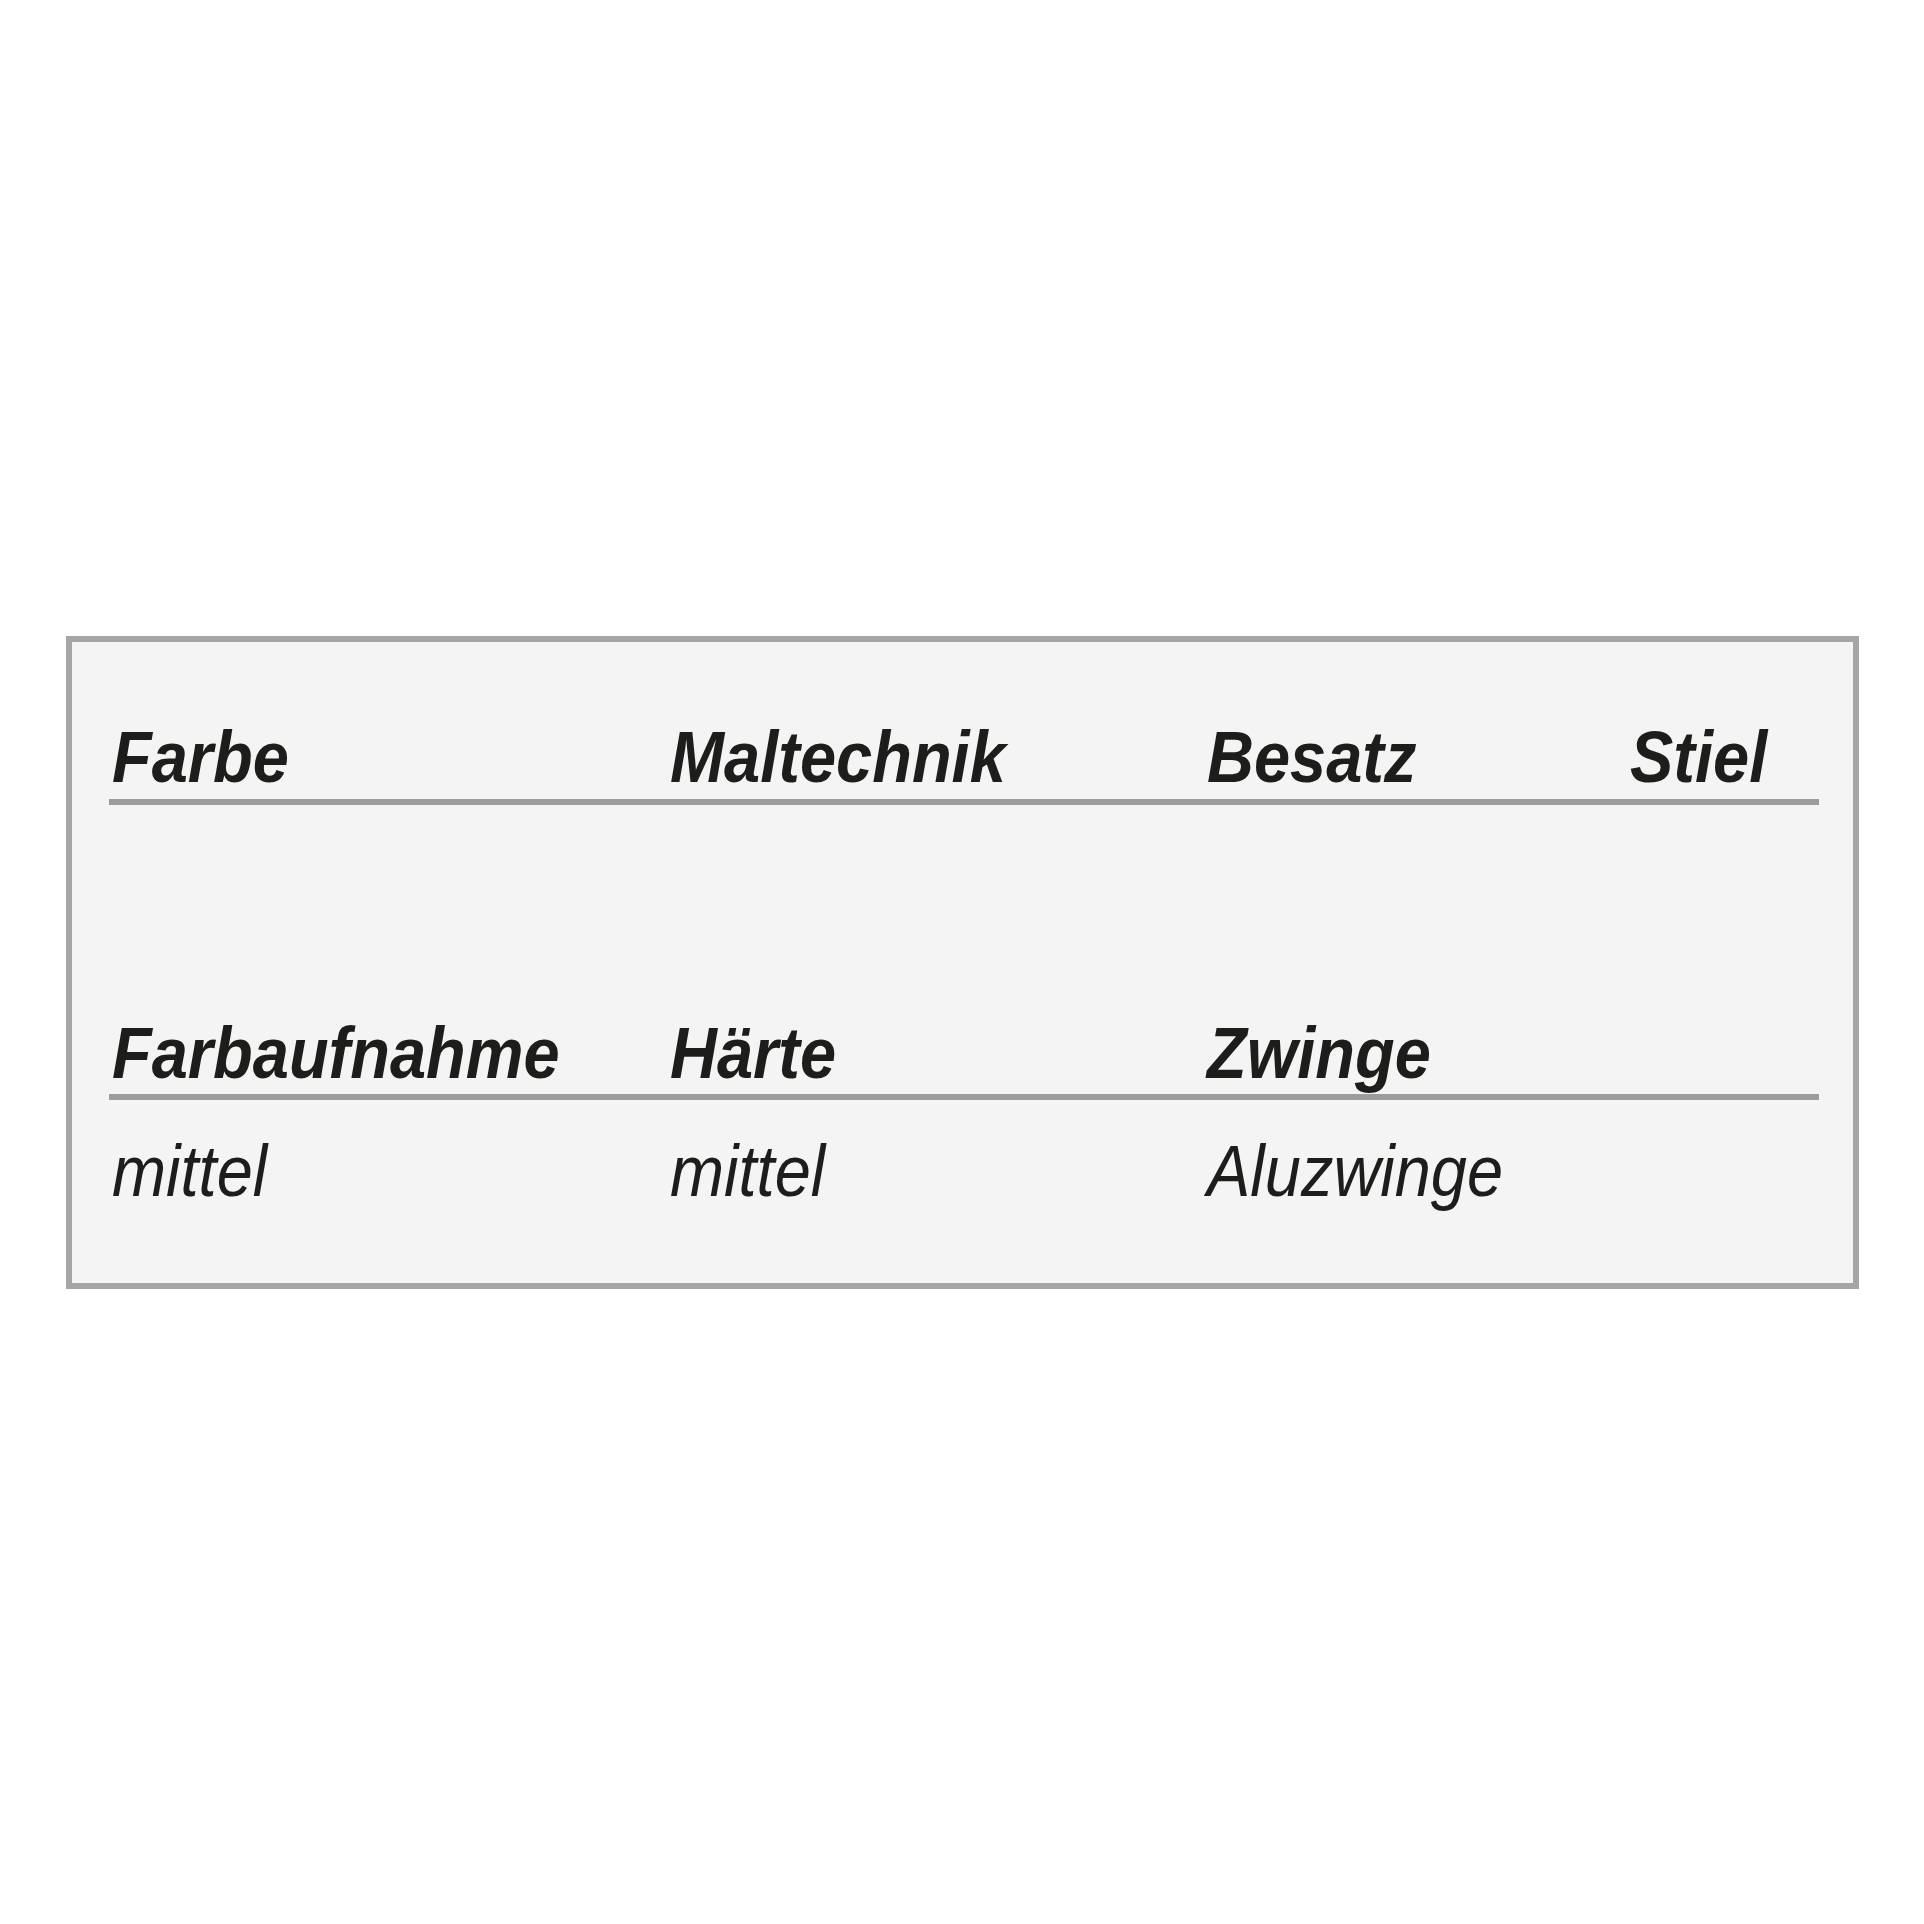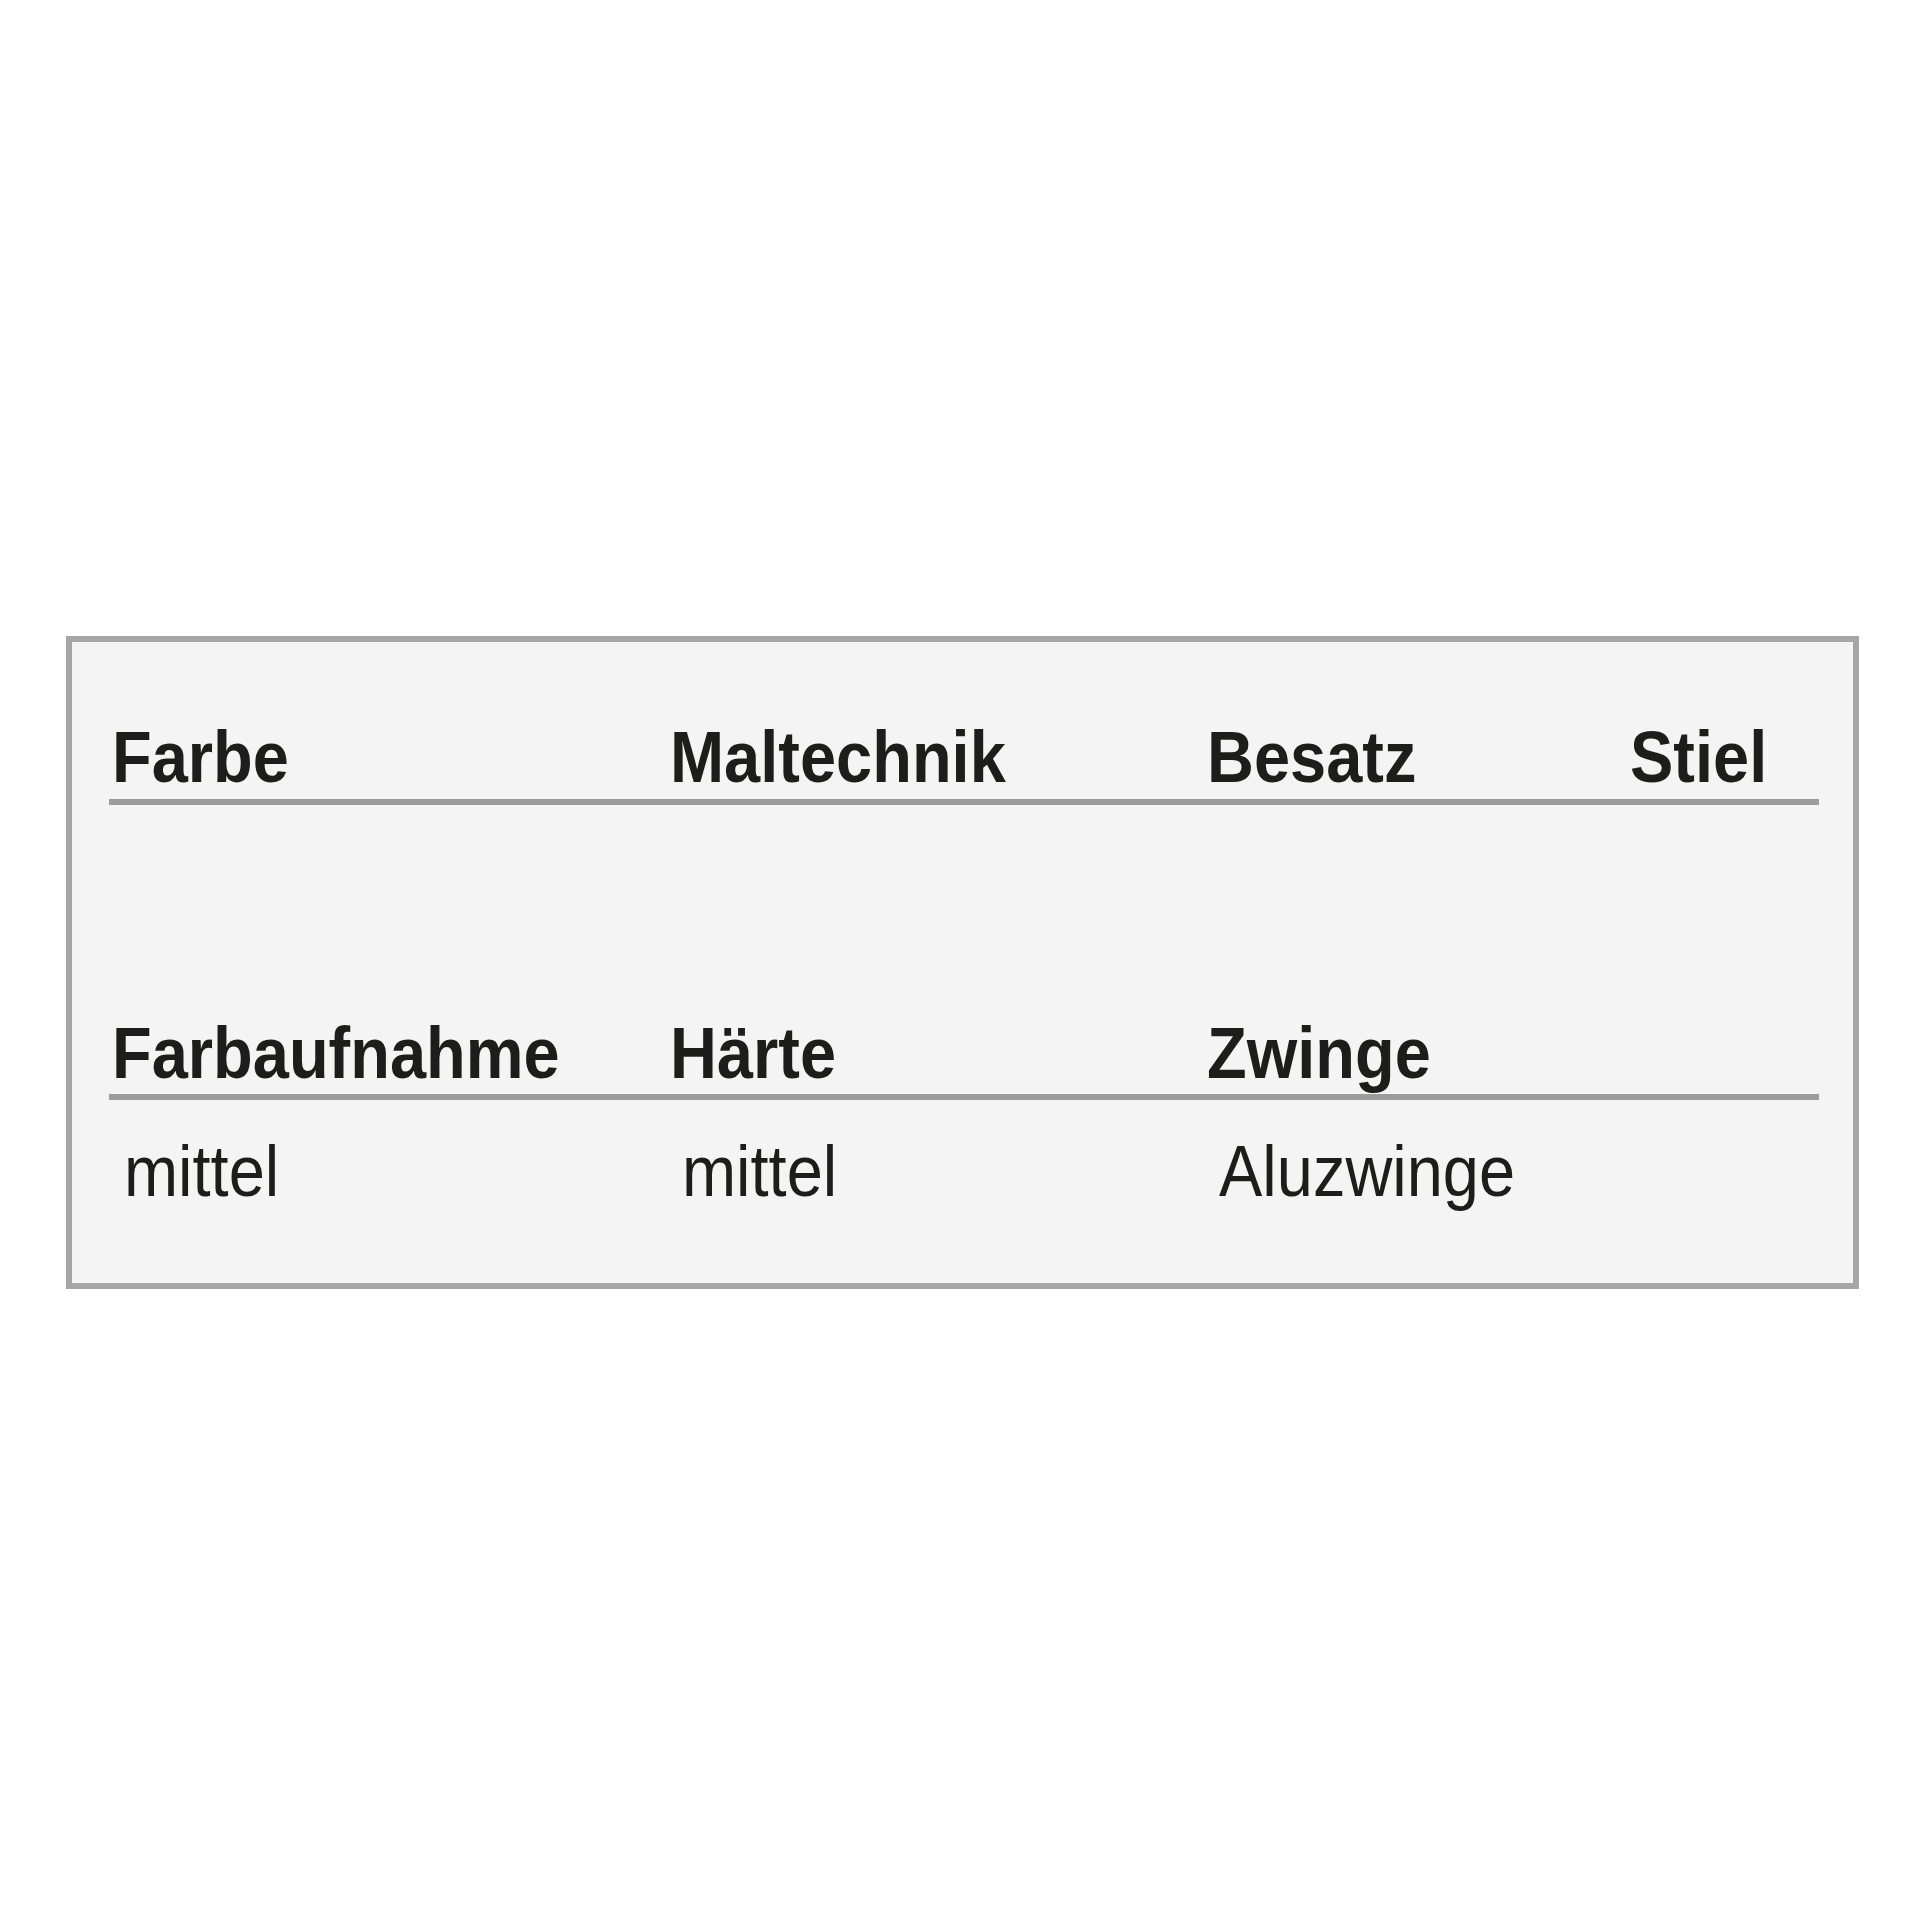--- a/index.html
+++ b/index.html
@@ -21,44 +21,45 @@
     left: 66px;
     top: 636px;
     width: 1793px;
     height: 653px;
     box-sizing: border-box;
     background: #f4f4f4;
     border: 6.4px solid #a6a6a6;
   }
   .row {
     position: absolute;
-    left: 12px;
+    left: 0;
     right: 0;
     display: grid;
     grid-template-columns: 558px 537px 423px auto;
-    padding-left: 28px;
+    padding-left: 40px;
+    font-style: italic;
   }
   .cell {
     white-space: nowrap;
     line-height: 1;
     transform: scaleX(0.89);
     transform-origin: 0 50%;
   }
   .hdr {
     font-weight: 700;
     font-size: 73px;
   }
   .val {
     font-weight: 400;
     font-size: 73px;
   }
   .row-h1 { top: 78px; }
   .row-v1 { top: 194px; }
   .row-h2 { top: 374px; }
-  .row-v2 { top: 492px; margin-left: 12px; }
+  .row-v2 { top: 492px; }
   .rule {
     position: absolute;
     left: 37px;
     right: 34px;
     height: 6.4px;
     background: #9c9c9c;
   }
   .rule-1 { top: 157px; }
   .rule-2 { top: 452px; }
 </style>

